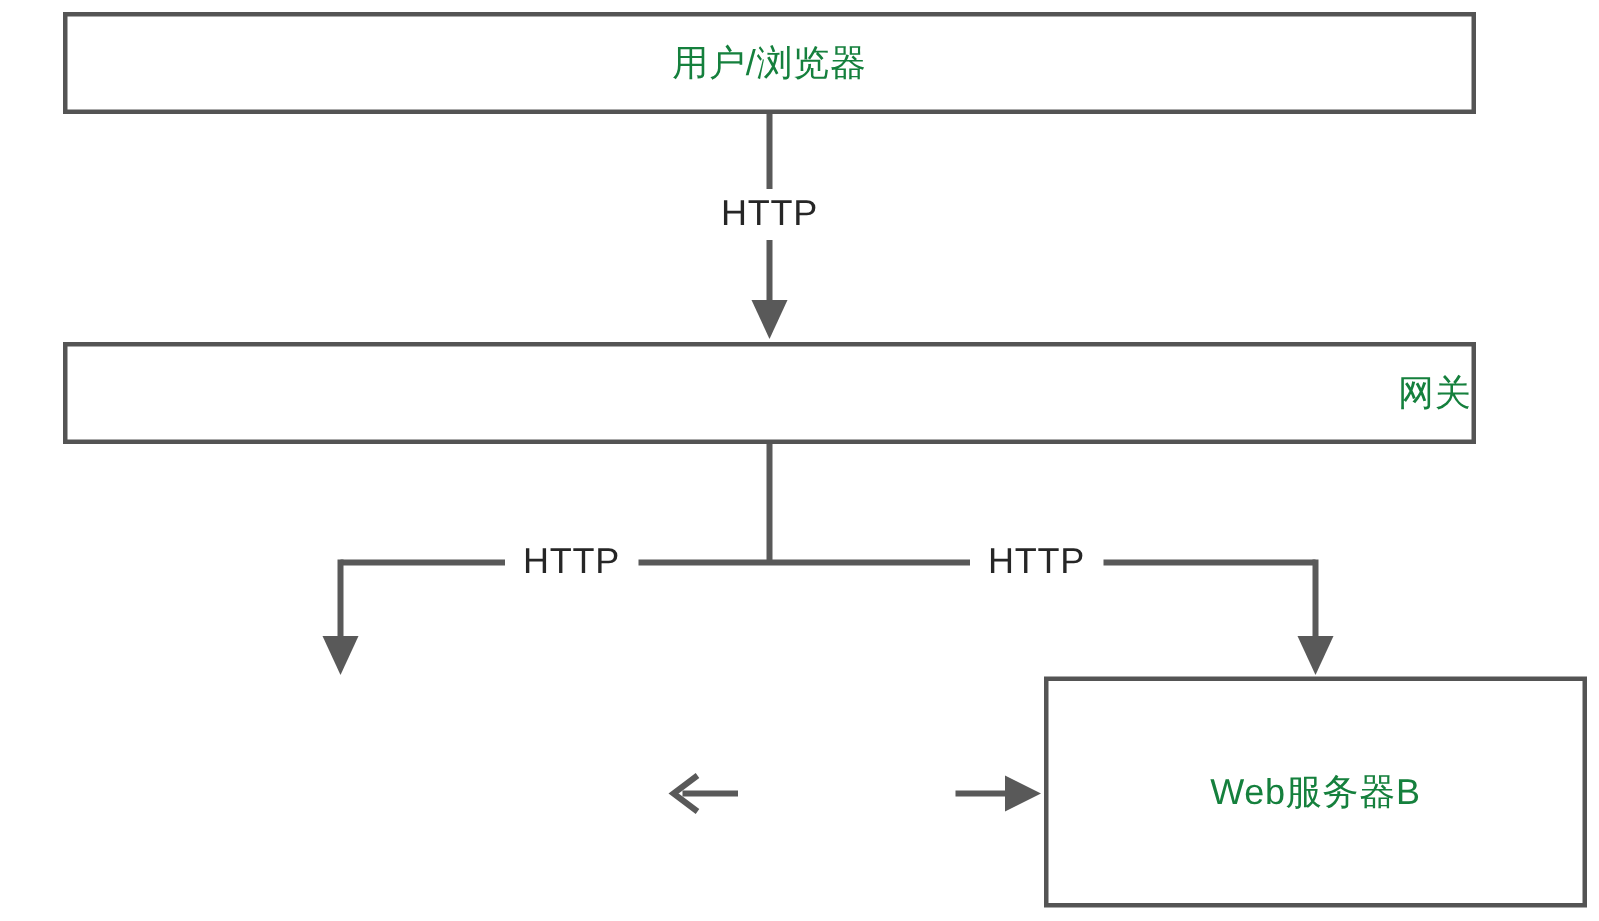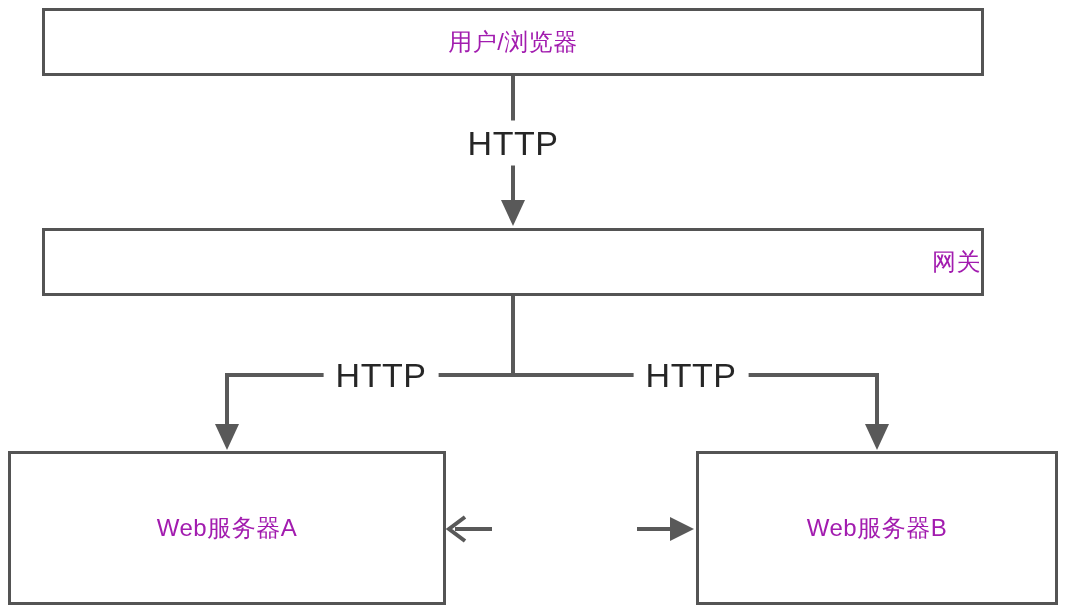--- a/index.html
+++ b/index.html
@@ -16,21 +16,21 @@
     overflow: hidden;
   }
   .node {
     position: absolute;
     box-sizing: border-box;
     background: #ffffff;
     border: 3px solid #545454;
     display: flex;
     align-items: center;
     justify-content: center;
-    color: #a21caf;
+    color: #15803d;
     font-size: 24px;
     letter-spacing: 0.5px;
     z-index: 2;
   }
   .node-user   { left: 42px;  top: 8px;   width: 942px; height: 68px; }
   .node-gw     { left: 42px;  top: 228px; width: 942px; height: 68px; justify-content: flex-end; }
   .node-srv-a  { left: 8px;   top: 451px; width: 438px; height: 154px; }
   .node-srv-b  { left: 696px; top: 451px; width: 362px; height: 154px; }
 
   svg.wires {
@@ -38,21 +38,21 @@
     left: 0; top: 0;
     width: 1066px;
     height: 614px;
     z-index: 1;
   }
   .edge-label {
     position: absolute;
     transform: translate(-50%, -50%);
     background: #ffffff;
     color: #262626;
-    font-size: 34px;
+    font-size: 24px;
     padding: 3px 12px;
     white-space: nowrap;
     z-index: 3;
     letter-spacing: 0.5px;
   }
   .edge-label-mid {
     font-size: 27px;
     padding: 3px 6px;
   }
 </style>
@@ -88,23 +88,20 @@
   </svg>
 
   <div class="node node-user">
     <span>用户/浏览器</span>
   </div>
 
   <div class="node node-gw">
     <span>网关</span>
   </div>
 
-  <div class="node node-srv-a">
-    <span>Web服务器A</span>
-  </div>
 
   <div class="node node-srv-b">
     <span>Web服务器B</span>
   </div>
 
   <div class="edge-label" style="left:513px; top:143px;">HTTP</div>
 
   <div class="edge-label" style="left:381px; top:375px;">HTTP</div>
 
   <div class="edge-label" style="left:691px; top:375px;">HTTP</div>

